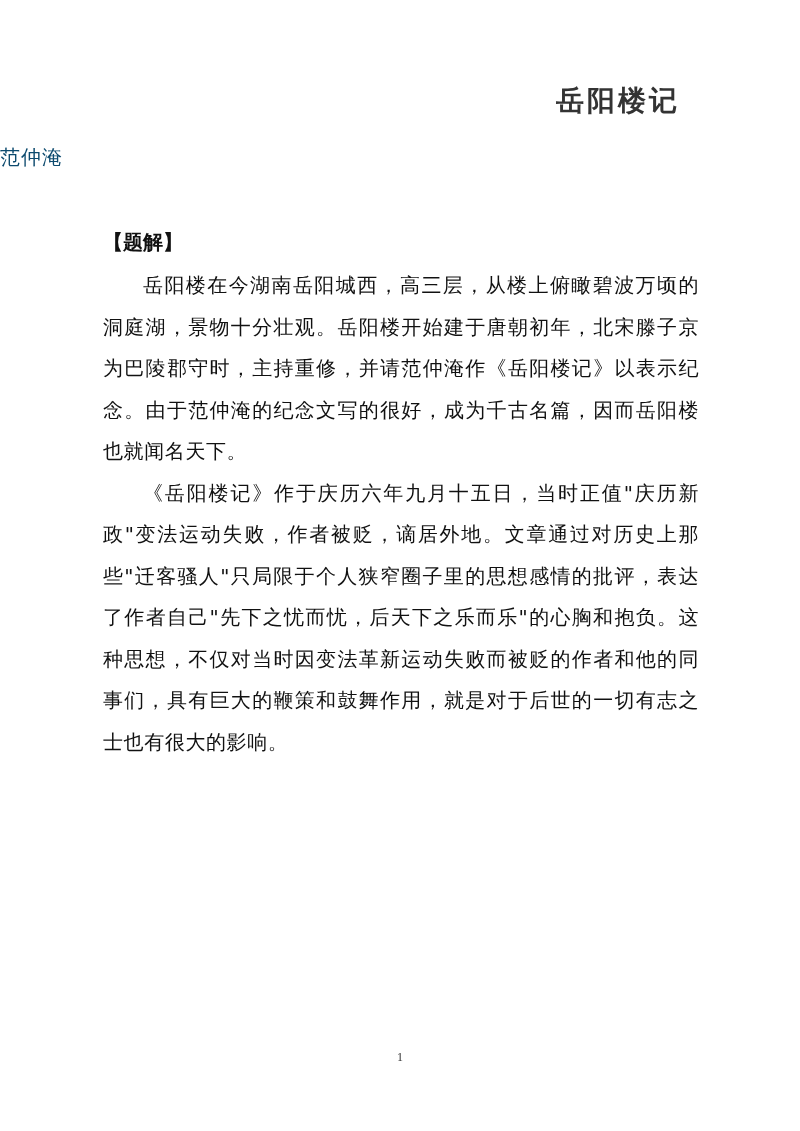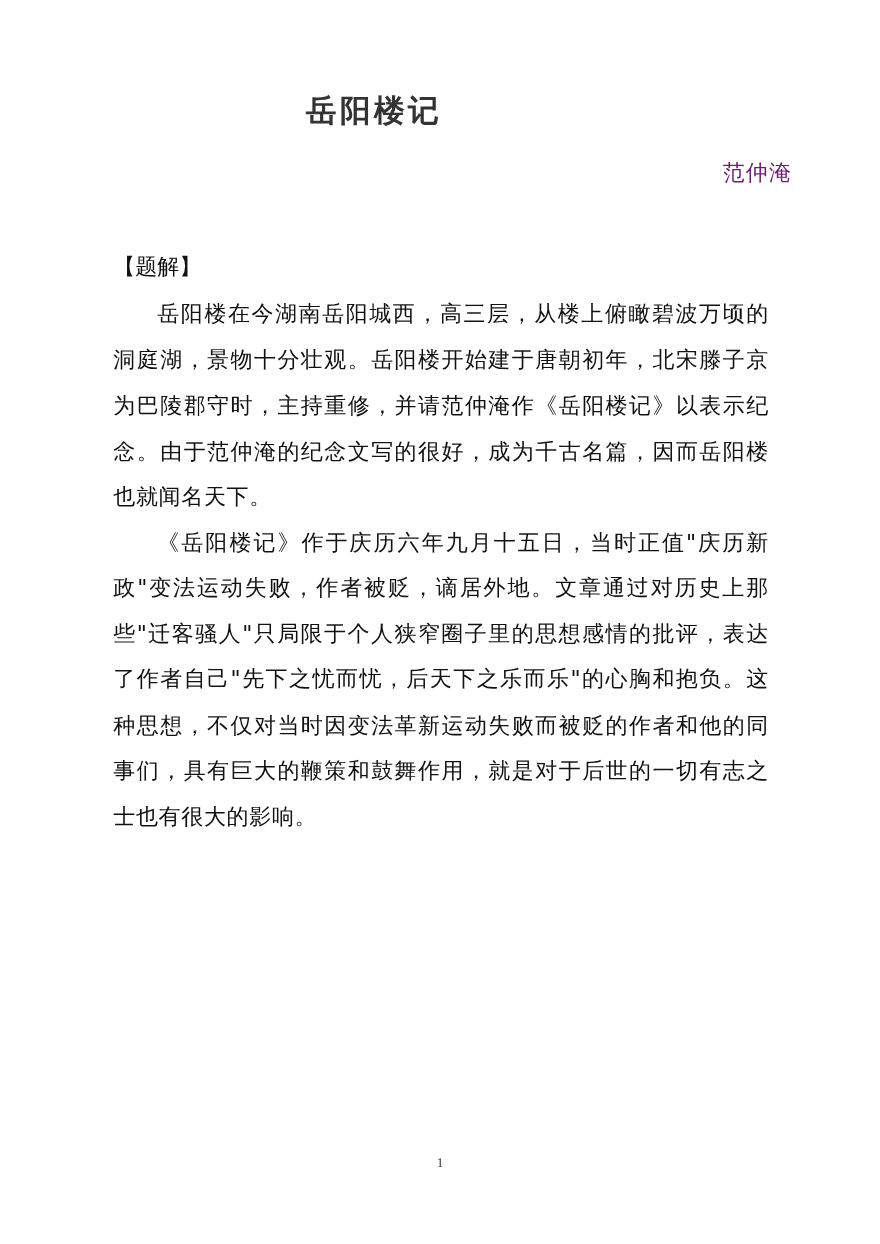--- a/index.html
+++ b/index.html
@@ -17,42 +17,42 @@
     }
     .page {
       position: absolute;
       left: 0; top: 0;
       width: 800px; height: 1131px;
     }
     .title {
       position: absolute;
       top: 82px;
       left: 0; width: 680px;
-      text-align: center;
+      text-align: right;
       font-size: 28px;
       font-weight: bold;
       letter-spacing: 3px;
       color: #333333;
       font-family: "DejaVu Serif", "Liberation Serif", serif;
     }
     .author {
       position: absolute;
       top: 144px;
       left: 0; width: 720px;
-      text-align: right;
+      text-align: left;
       font-size: 20px;
-      color: #701a75;
+      color: #0c4a6e;
       letter-spacing: 1px;
     }
     .section-head {
       position: absolute;
       top: 229px;
       left: 103px;
       font-size: 20px;
-      font-weight: normal;
+      font-weight: bold;
       color: #111111;
     }
     .body-text {
       position: absolute;
       top: 265px;
       left: 103px;
       width: 596px;
     }
     .para {
       margin: 0;

